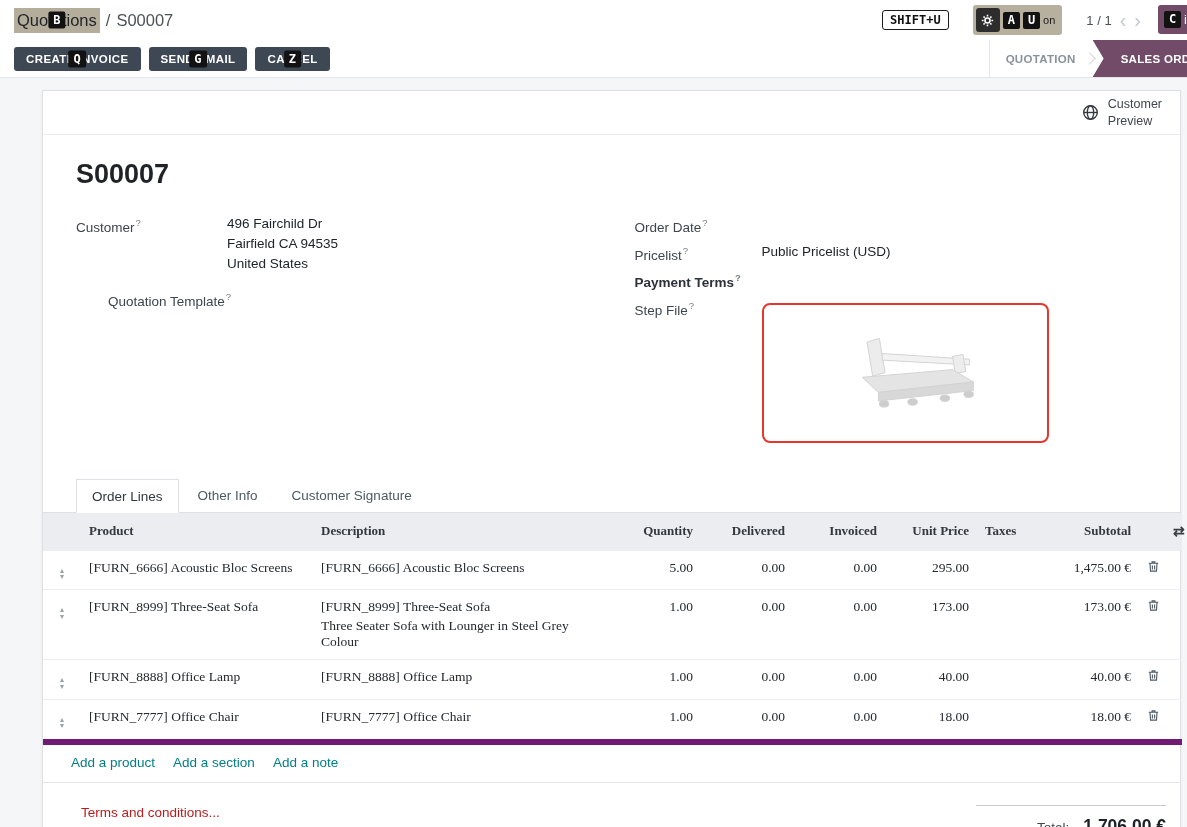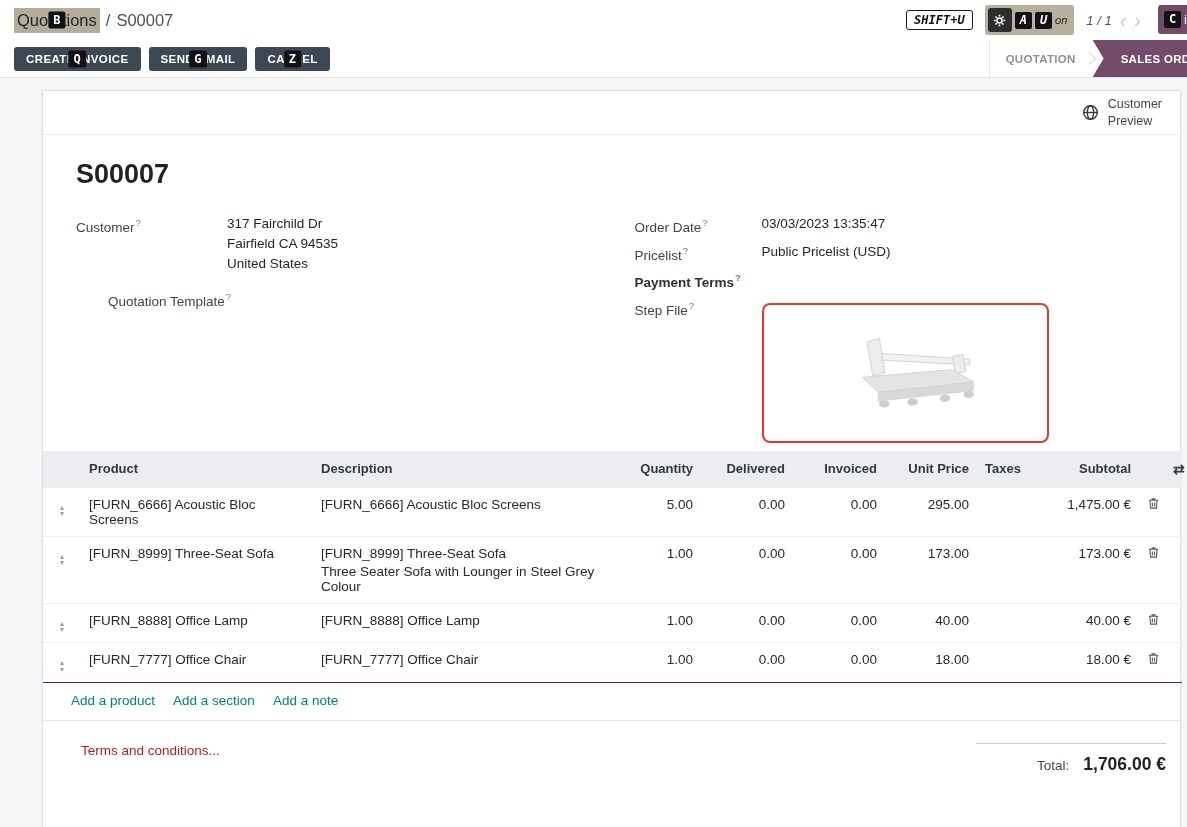--- a/index.html
+++ b/index.html
@@ -12,21 +12,21 @@
   
   .topbar { height:40px; background:#fff; display:flex; align-items:center;
             justify-content:space-between; padding-left:14px; position:relative; }
   .breadcrumb { font-size:16.5px; color:#4c5257; display:flex; align-items:center; gap:6px; }
   .crumb-parent { position:relative; background:#b5ad9b; color:#1f2326; padding:3px 3px; cursor:pointer; }
   .crumb-current { color:#4c5257; }
   .hint { background:#121212; color:#fff; font-family:"DejaVu Sans Mono", monospace;
           font-size:12px; font-weight:700; padding:1px 5px; border-radius:2px; line-height:1.25;
           display:inline-block; }
   .hint-over { position:absolute; top:50%; left:50%; transform:translate(-50%,-50%); z-index:3; }
-  .topbar-right { display:flex; align-items:center; gap:12px; padding-right:46px;font-style:italic; }
+  .topbar-right { display:flex; align-items:center; gap:24px; padding-right:46px; }
   .kbd-key { background:#fff; border:1.5px solid #1c1c1c; color:#111;
              font-family:"DejaVu Sans Mono", monospace; font-size:12px; font-weight:700;
              padding:2px 7px; border-radius:3px; }
   .action-btn { display:flex; align-items:center; gap:3px; background:#b8b09e;
                 border-radius:3px; padding:3px 7px 3px 3px; cursor:pointer; }
   .gear-sq { width:24px; height:24px; background:#2d2d2d; border-radius:3px;
              display:flex; align-items:center; justify-content:center; }
   .action-suffix { font-size:11px; color:#1c1c1c; }
   .pager { display:flex; align-items:center; gap:8px; font-size:13px; color:#4c5257; }
   .pg-chev { font-size:20px; color:#c2c8cd; line-height:1; cursor:default; }
@@ -80,21 +80,21 @@
               margin-top:4px; cursor:pointer; }
 
   
   .tabs { display:flex; gap:4px; padding-left:33px; border-bottom:1px solid #dde0e4; margin-top:28px; }
   .tab { padding:9px 15px 8px; font-size:13.5px; color:#4d5b60; cursor:pointer; }
   .tab-active { background:#fff; border:1px solid #dde0e4; border-bottom:1px solid #fff;
                 margin-bottom:-1px; color:#32373c; }
 
   
   table.lines { width:100%; border-collapse:collapse; table-layout:fixed; font-size:13.5px;
-                border-bottom:1px solid #701a75; }
+                border-bottom:6px solid #701a75;font-family:Liberation Serif, serif; }
   table.lines th { background:#ecedf1; color:#33383d; font-weight:700; font-size:13px;
                    padding:10px 8px; text-align:left; white-space:nowrap; }
   table.lines td { padding:9px 8px; border-top:1px solid #eceef0; vertical-align:top;
                    color:#24292e; overflow:hidden; }
   .num { text-align:right !important; }
   .blue { color:#2e72e5; }
   .handle-cell { text-align:center; padding-top:10px !important; cursor:grab; }
   .handle { display:inline-flex; flex-direction:column; color:#9aa1a7; font-size:8px; line-height:.8; }
   .trash-cell { text-align:center; cursor:pointer; }
   .cfg-icon { font-weight:700; color:#3a4046; font-size:14px; cursor:pointer; }
@@ -202,40 +202,39 @@
 
       <div class="field-grid pad">
 
         <div class="fg-left">
           <div class="frow">
             <span class="flabel">
               <span>Customer</span><sup class="help">?</sup>
             </span>
             <span>
               <div class="addr">
-                <div>317 Fairchild Dr</div>
+                <div>496 Fairchild Dr</div>
                 <div>Fairfield CA 94535</div>
                 <div>United States</div>
               </div>
             </span>
           </div>
           <div class="frow" style="margin-top:14px;margin-left:32px;">
             <span class="flabel">
               <span>Quotation Template</span><sup class="help">?</sup>
             </span>
             <span class="fvalue"></span>
           </div>
         </div>
 
         <div class="fg-right">
           <div class="frow">
             <span class="flabel">
               <span>Order Date</span><sup class="help">?</sup>
             </span>
-            <span class="fvalue">03/03/2023 13:35:47</span>
           </div>
           <div class="frow" style="margin-top:9px;">
             <span class="flabel">
               <span>Pricelist</span><sup class="help">?</sup>
             </span>
             <span class="fvalue">Public Pricelist (USD)</span>
           </div>
           <div class="frow" style="margin-top:9px;">
             <span class="flabel bold">
               <span>Payment Terms</span><sup class="help">?</sup>
@@ -260,20 +259,25 @@
                     <ellipse cx="142" cy="77" rx="5" ry="3.4" fill="#cdcdcd"></ellipse>
                     <ellipse cx="167" cy="73" rx="5" ry="3.4" fill="#cdcdcd"></ellipse>
                   </g>
                 </svg>
               </div>
             </span>
           </div>
         </div>
       </div>
 
+      <div class="tabs">
+        <span class="tab tab-active">Order Lines</span>
+        <span class="tab">Other Info</span>
+        <span class="tab">Customer Signature</span>
+      </div>
 
       <table class="lines">
         <colgroup>
           <col style="width:38px">
             <col style="width:232px">
             <col style="width:300px">
           <col style="width:88px">
             <col style="width:92px">
             <col style="width:92px">
           <col style="width:92px">

